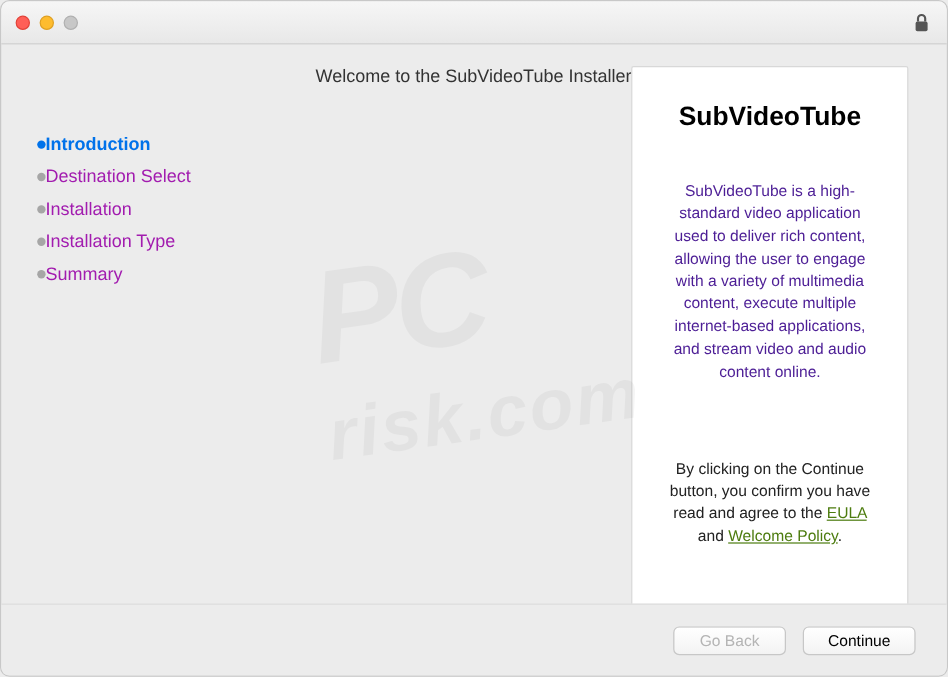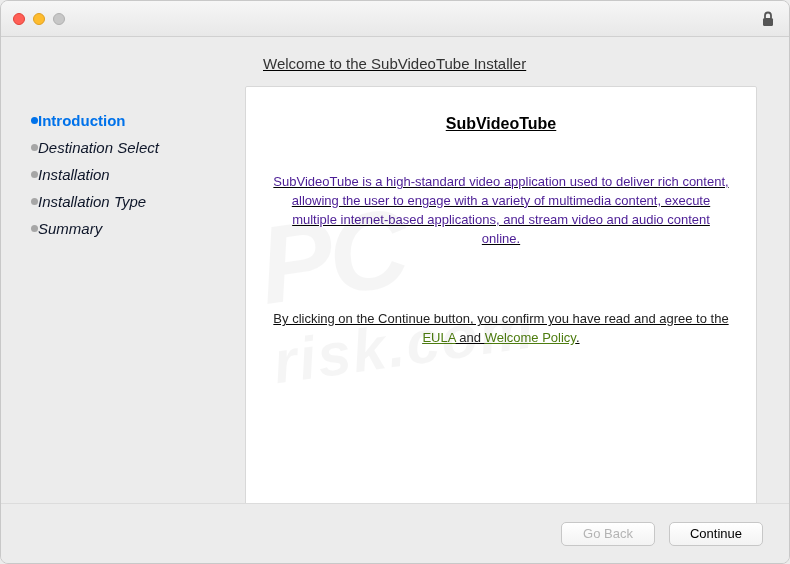--- a/index.html
+++ b/index.html
@@ -83,48 +83,46 @@
       flex-shrink: 0;
     }
     .step-list li.active {
       color: #0072ea;
       font-weight: 700;
     }
     .step-list li.active .bullet {
       background: #0072ea;
     }
     .step-list li.inactive {
-      color: #0f172a;
-      font-style: italic;
+      color: #a21caf;
     }
     .main {
       flex: 1;
       padding: 18px 32px 0 0;
       display: flex;
-      flex-direction: column;
-      text-decoration: underline;
+      flex-direction: row;
     }
     .main-heading {
       font-size: 15px;
       color: #333;
       margin-bottom: 14px;
       margin-left: 18px;
     }
     .panel {
       background: #fff;
       border: 1px solid #d8d8d8;
       border-radius: 2px;
       flex: 1;
       padding: 24px 26px;
       text-align: center;
       overflow: hidden;
       position: relative;
     }
     .panel h1 {
-      font-size: 16px;
+      font-size: 22px;
       font-weight: 700;
       color: #000;
       margin-bottom: 40px;
       margin-top: 4px;
     }
     .panel .desc {
       font-size: 13px;
       color: #4c1d95;
       line-height: 1.45;
       margin-bottom: 62px;

